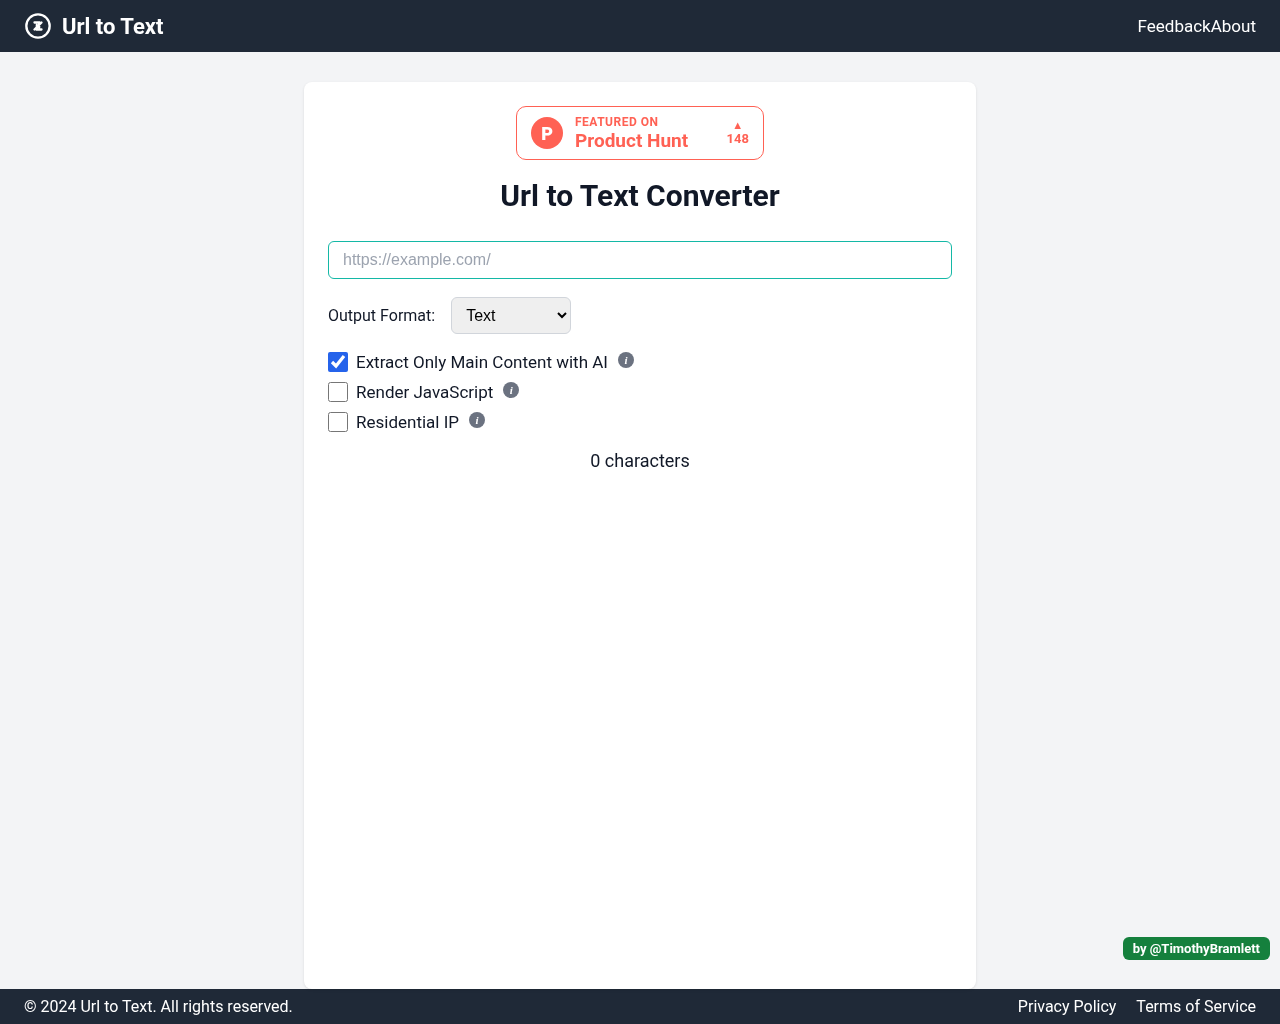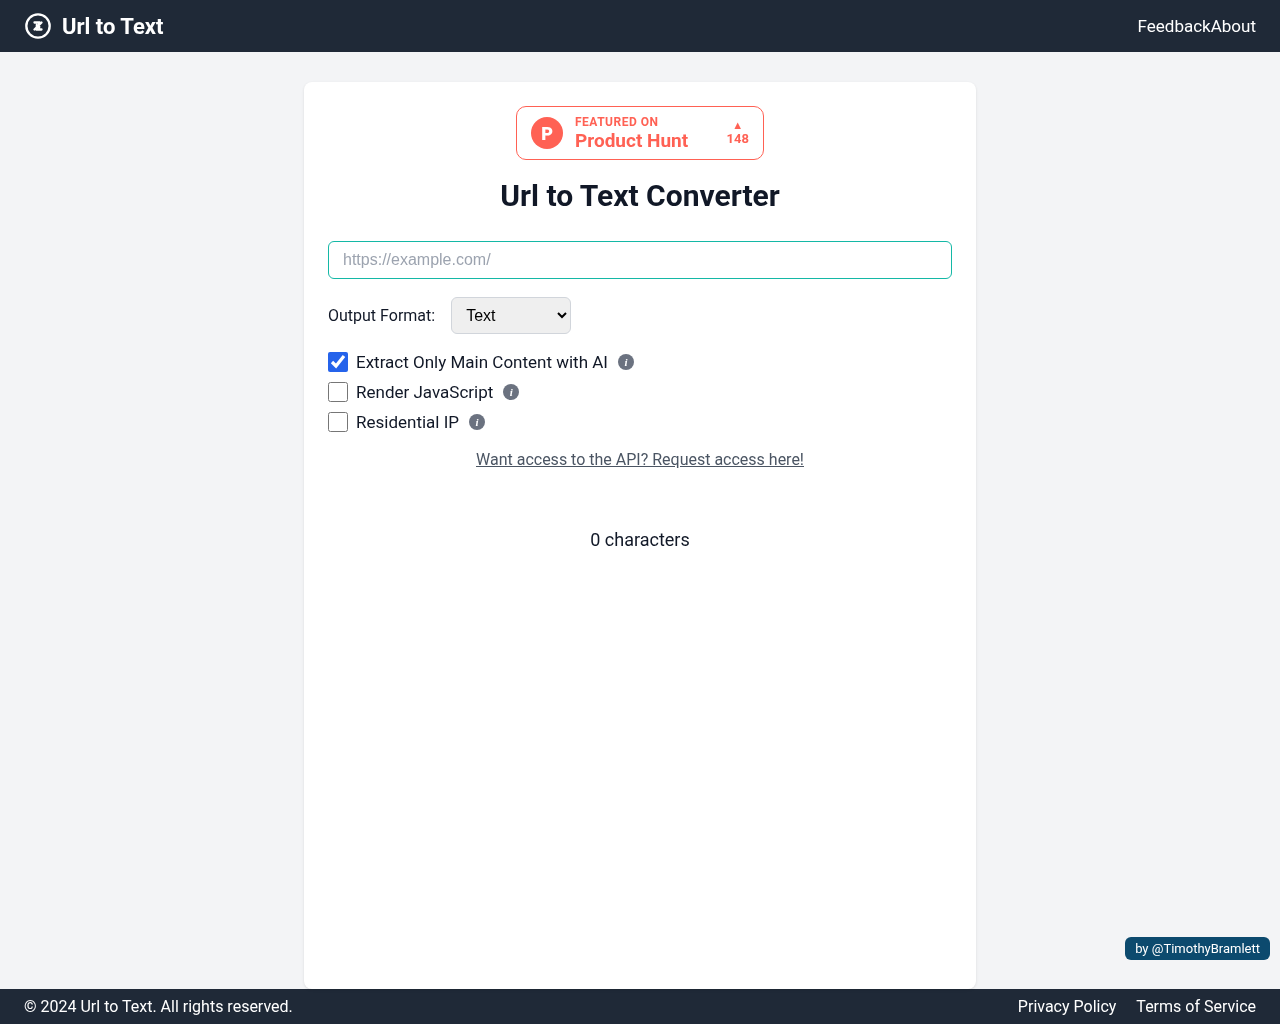--- a/index.html
+++ b/index.html
@@ -188,21 +188,20 @@
       cursor: pointer;
     }
     
     
     .checkbox-group {
       margin-bottom: 18px;
     }
     
     .checkbox-row {
       display: flex;
-      align-items: center;
       gap: 8px;
       margin-bottom: 10px;
     }
     
     .checkbox {
       width: 20px;
       height: 20px;
       cursor: pointer;
       accent-color: #2563eb;
     }
@@ -272,26 +271,27 @@
       font-weight: 400;
       color: #111827;
       font-size: 18px;
     }
     
     
     .attribution {
       position: fixed;
       right: 10px;
       bottom: 64px;
-      background: #0c4a6e;
+      background: #15803d;
       color: white;
       padding: 4px 10px;
       border-radius: 6px;
       font-size: 13px;
       cursor: pointer;
+      font-weight: bold;
     }
     
     
     .footer {
       background: #1f2937;
       color: white;
       display: flex;
       align-items: center;
       justify-content: space-between;
       padding: 8px 24px;
@@ -371,21 +371,20 @@
         <span class="info-icon">i</span>
       </div>
       <div class="checkbox-row">
         <input type="checkbox" class="checkbox" style="">
         <label class="checkbox-label">Residential IP</label>
         <span class="info-icon">i</span>
       </div>
     </div>
     
     
-    <a class="api-link">Want access to the API? Request access here!</a>
     
     <div class="char-count">0 characters</div>
     
   </div>
 </main>
 
 <div class="attribution">by @TimothyBramlett</div>
 
 <footer class="footer">
   <div class="footer-left">© 2024 Url to Text. All rights reserved.</div>

